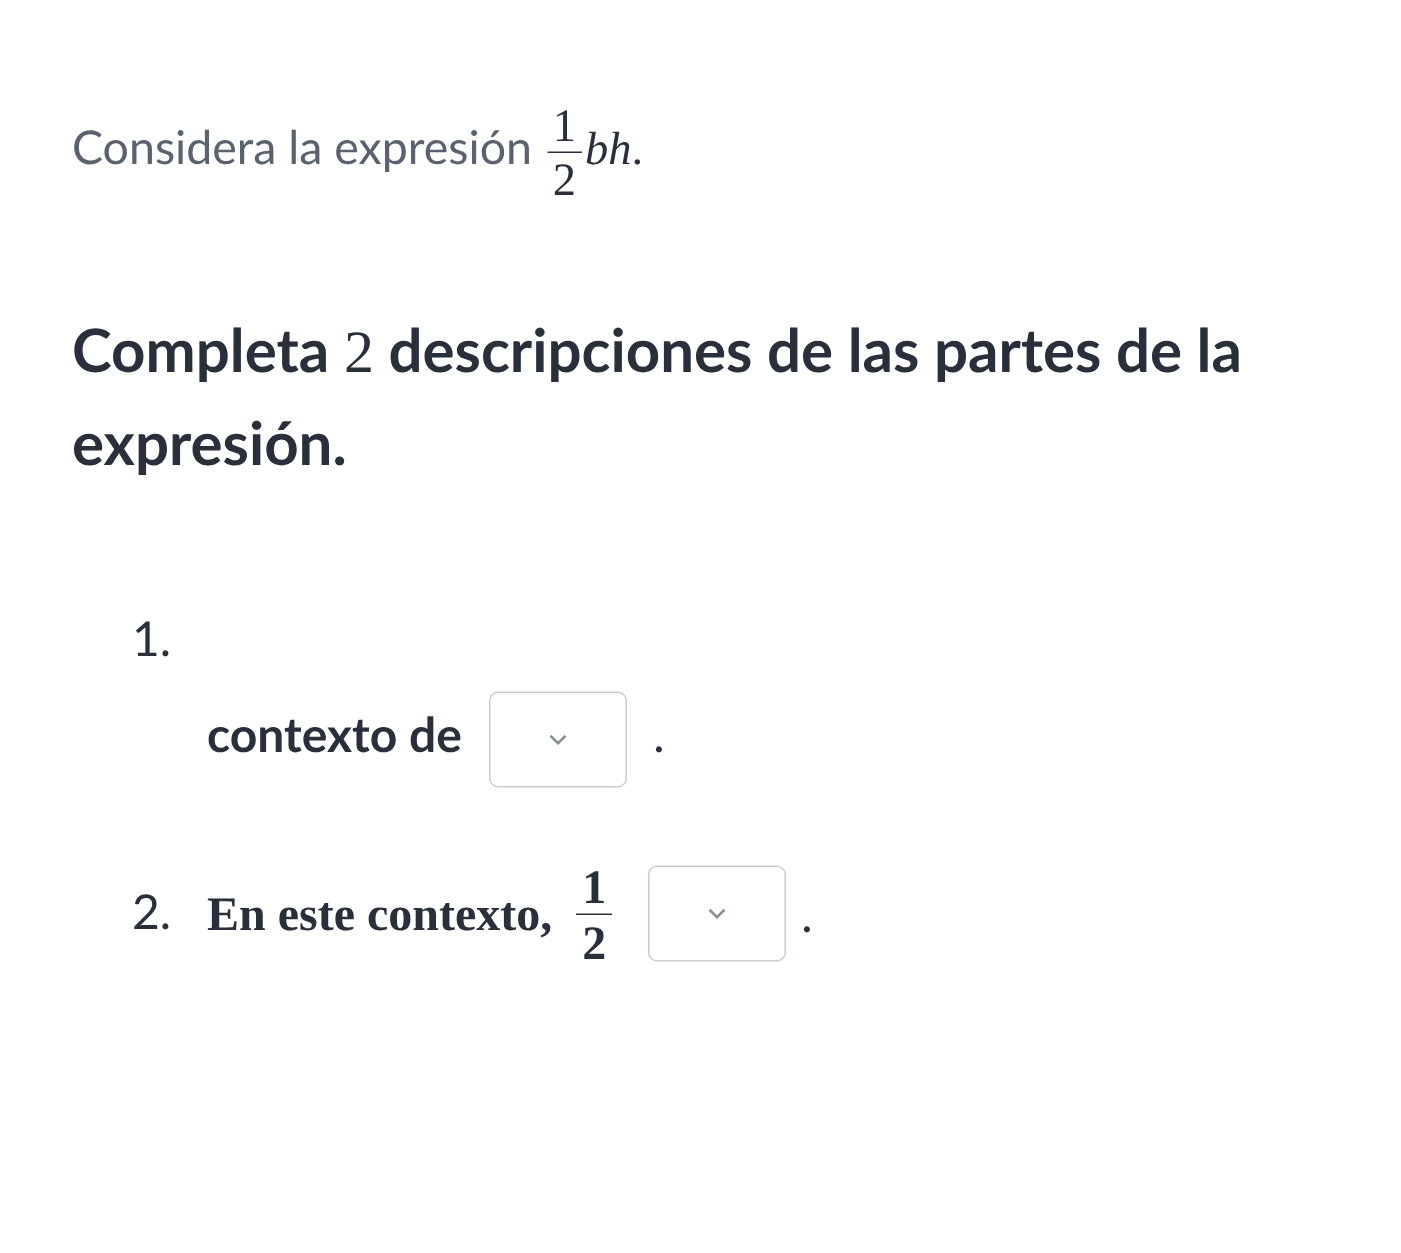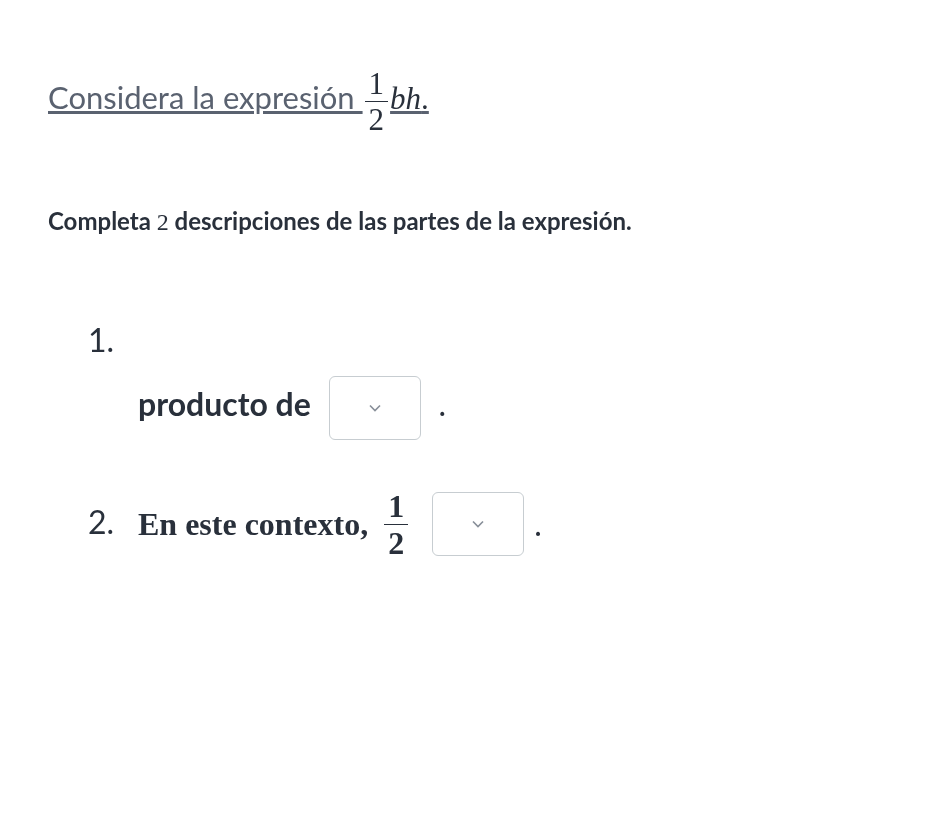--- a/index.html
+++ b/index.html
@@ -15,21 +15,20 @@
       padding: 68px 48px 48px 48px;
       color: #29303b;
     }
     
     .intro-text {
       font-size: 31px;
       font-weight: 400;
       color: #5a6270;
       line-height: 1.4;
       margin-bottom: 68px;
-      text-decoration: underline;
     }
     
     .fraction {
       display: inline-flex;
       flex-direction: column;
       align-items: center;
       vertical-align: middle;
       font-family: 'Georgia', 'Times New Roman', serif;
       color: #29303b;
       line-height: 1;
@@ -51,21 +50,21 @@
       color: #29303b;
       margin-top: 14px;
     }
     
     .math-plain {
       font-family: 'Georgia', 'Times New Roman', serif;
       color: #29303b;
     }
     
     .instruction {
-      font-size: 24px;
+      font-size: 40px;
       font-weight: 700;
       color: #29303b;
       line-height: 1.5;
       margin-bottom: 68px;
     }
     
     .math-num {
       font-family: 'Georgia', 'Times New Roman', serif;
       font-weight: 400;
     }
@@ -152,21 +151,21 @@
 </div>
 
 <div class="instruction">
   <span>Completa </span><span class="math-num">2</span><span> descripciones de las partes de la expresión.</span>
 </div>
 
 <ol class="question-list">
   <li class="question-item">
     <div class="question-content">
       <br>
-      <span>producto de </span>
+      <span>contexto de </span>
       <span class="dropdown">
         <svg viewBox="0 0 24 24">
             <polyline points="6 9 12 15 18 9"></polyline>
           </svg>
       </span>
       <span class="period">.</span>
     </div>
   </li>
 
   <li class="question-item line2">

